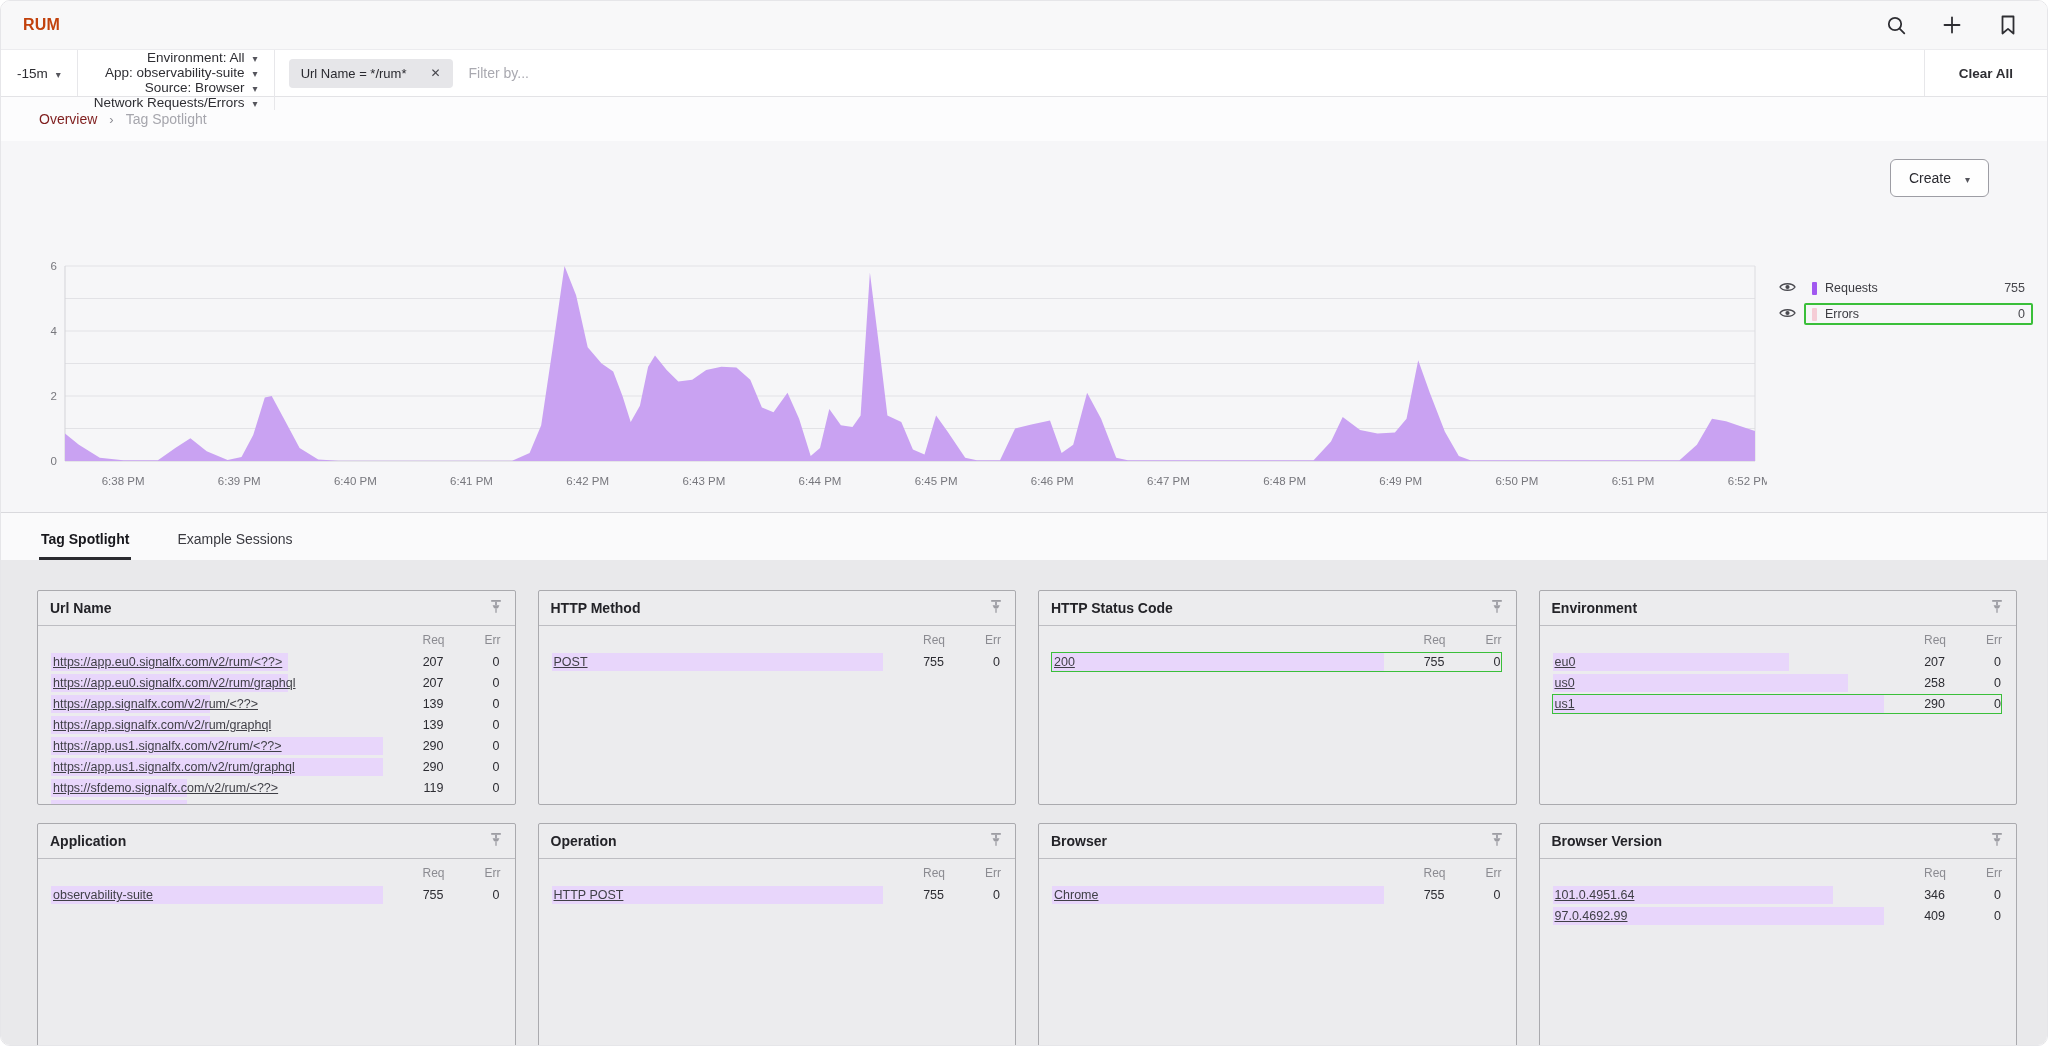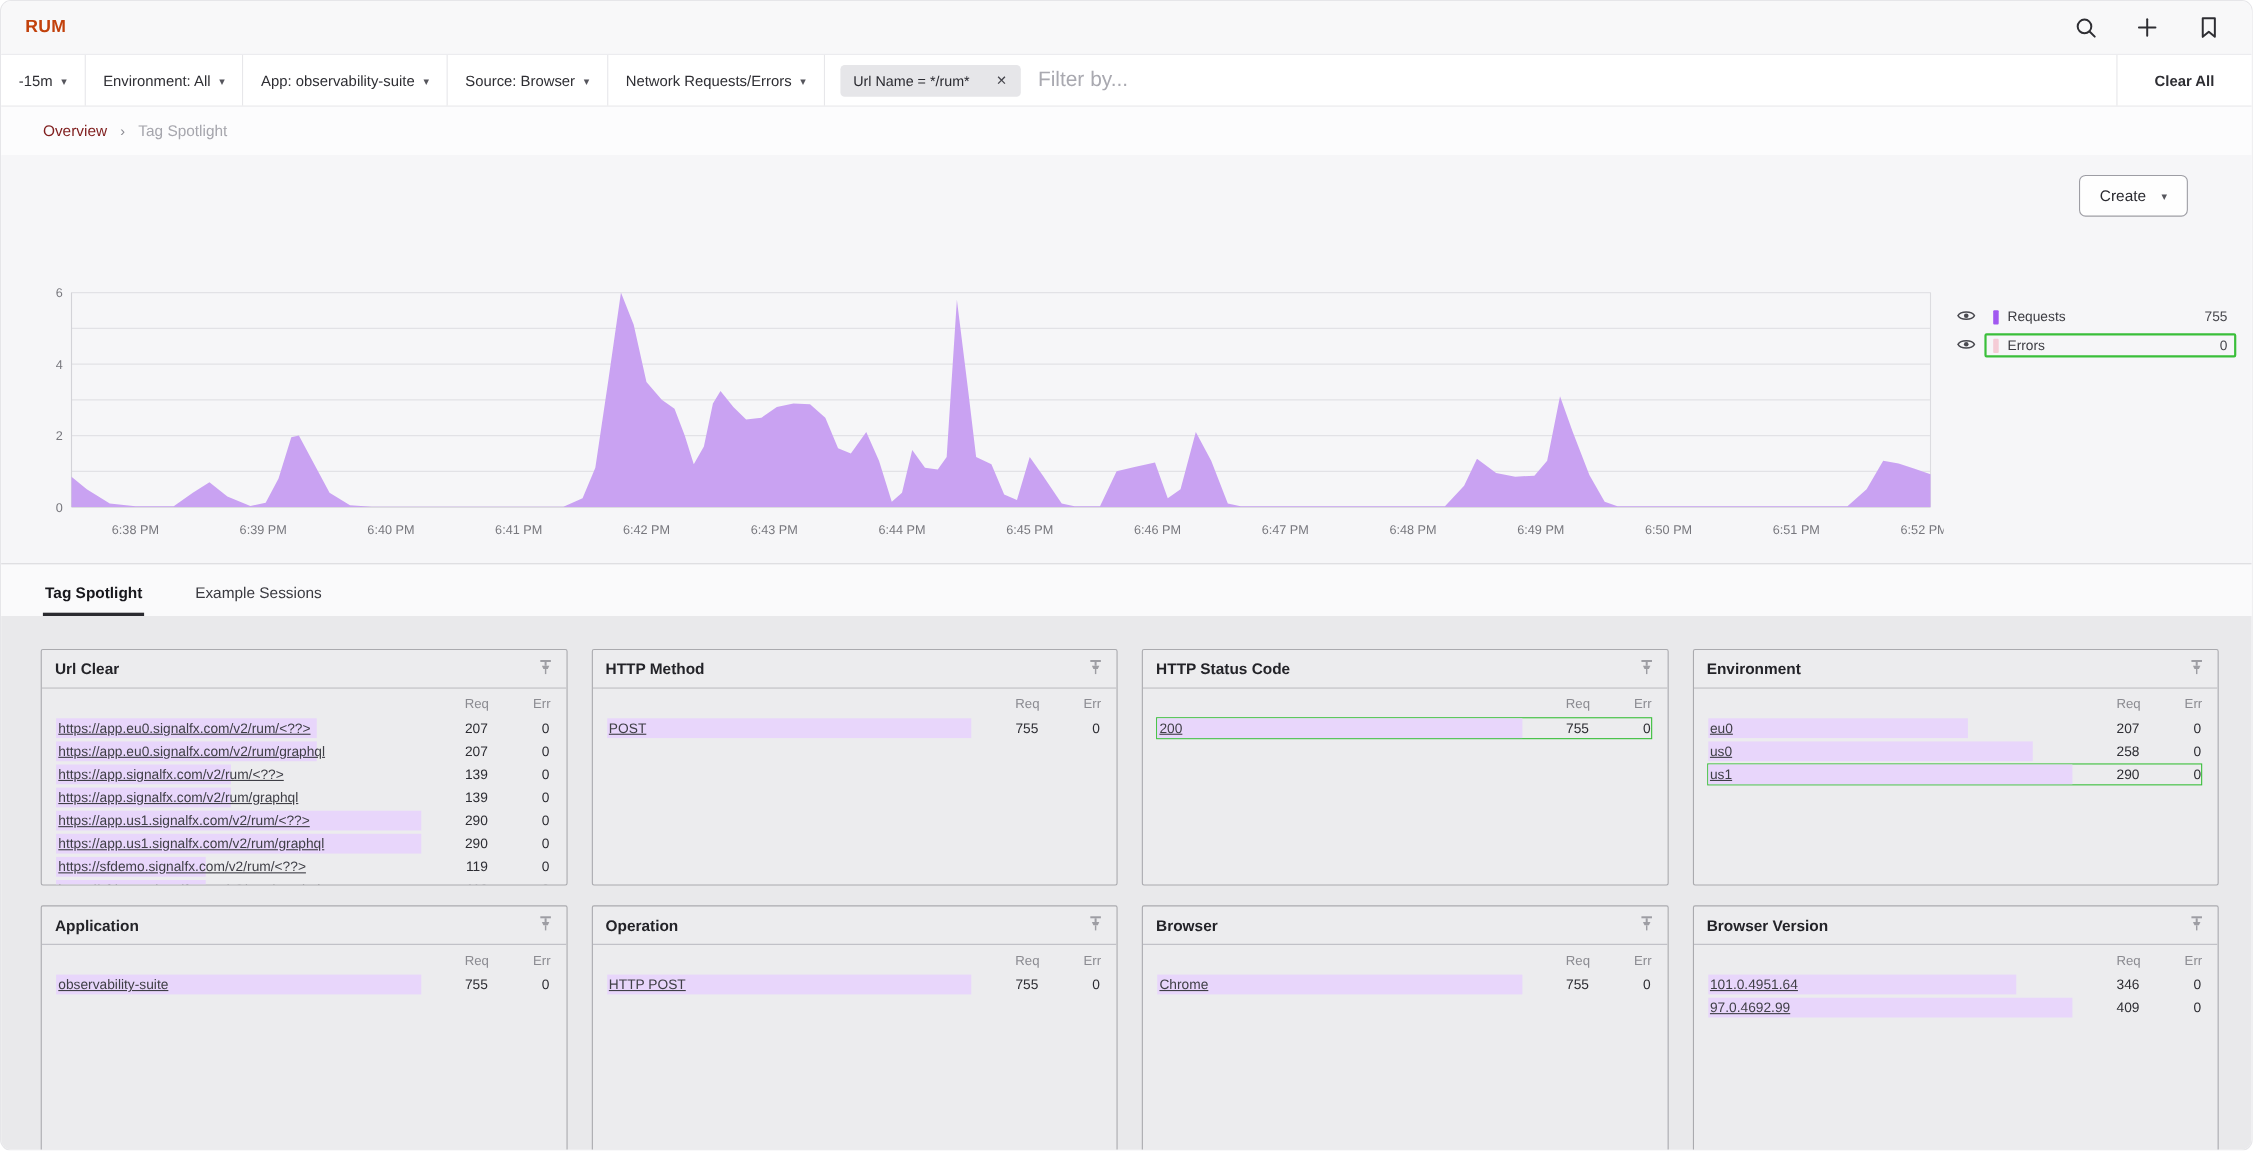--- a/index.html
+++ b/index.html
@@ -18,21 +18,21 @@
   .icon-btn svg{display:block;}
   
   .filterbar{height:48px;background:#fff;border-top:1px solid #ececef;border-bottom:1px solid #e3e3e6;
     display:flex;align-items:stretch;font-size:13.5px;color:#2e2e33;}
   .f-item{display:flex;align-items:center;gap:8px;padding:0 16px;border-right:1px solid #e7e7ea;cursor:pointer;white-space:nowrap;justify-content:flex-end;}
   .f-caret{font-size:10px;color:#55555c;transform:translateY(1px);}
   .chip-zone{display:flex;align-items:center;flex:1;padding:0 14px;gap:14px;}
   .chip{display:flex;align-items:center;gap:24px;background:#e6e6e9;border-radius:4px;
     padding:7px 12px;font-size:13px;color:#2a2a30;cursor:pointer;white-space:nowrap;}
   .chip .x{font-size:12px;color:#45454c;cursor:pointer;}
-  .filter-input{flex:1;border:none;outline:none;font-size:19px;color:#2e2e33;background:transparent;
+  .filter-input{flex:1;border:none;outline:none;font-size:14px;color:#2e2e33;background:transparent;
     font-family:"Liberation Sans",sans-serif;}
   .filter-input::placeholder{color:#a9a9b0;}
   .clear-all{display:flex;align-items:center;padding:0 34px;border-left:1px solid #e7e7ea;
     font-weight:600;font-size:13.5px;cursor:pointer;white-space:nowrap;text-align:right;}
   
   .breadcrumb{height:44px;background:#fcfcfd;display:flex;align-items:center;padding:0 38px;font-size:14px;gap:12px;}
   .bc-current{color:#a6a6ad;}
   .bc-link{color:#7f1d1d;cursor:pointer;}
   .bc-sep{color:#8b8b92;font-size:13px;}
   
@@ -106,21 +106,21 @@
           </svg>
       </span>
     </button>
   </div>
 
   <div class="filterbar">
     <div class="f-item">
       <span>-15m</span>
       <span class="f-caret">▾</span>
     </div>
-    <div id="filter-dropdowns" style="display:flex;align-items:stretch;">
+    <div id="filter-dropdowns" style="display:flex;align-items:stretch;flex-direction:column;">
         <div class="f-item">
           <span>Environment: All</span>
           <span class="f-caret">▾</span>
         </div>
         <div class="f-item">
           <span>App: observability-suite</span>
           <span class="f-caret">▾</span>
         </div>
         <div class="f-item">
           <span>Source: Browser</span>
@@ -215,21 +215,21 @@
 
   <div class="tabsbar" id="tabsbar">
       <div class="tab active">Tag Spotlight</div>
       <div class="tab">Example Sessions</div>
     </div>
 
   <div class="cards-region">
     <div class="cards-grid" id="cards-grid">
         <div class="card">
           <div class="card-head">
-            <span class="card-title">Url Clear</span>
+            <span class="card-title">Url Name</span>
             <button class="pin-btn">
               <span><svg width="14" height="15" viewBox="0 0 14 15">
                   <rect x="2.2" y="1" width="9.6" height="1.8" fill="#9d9da3"></rect>
                   <rect x="6.1" y="2.8" width="1.8" height="3.4" fill="#9d9da3"></rect>
                   <path d="M3.6 6.2 h6.8 l-1.4 3 h-4 z" fill="#9d9da3"></path>
                   <rect x="6.35" y="9.2" width="1.3" height="4.6" fill="#9d9da3"></rect>
                 </svg></span>
             </button>
           </div>
           <div class="card-body">

